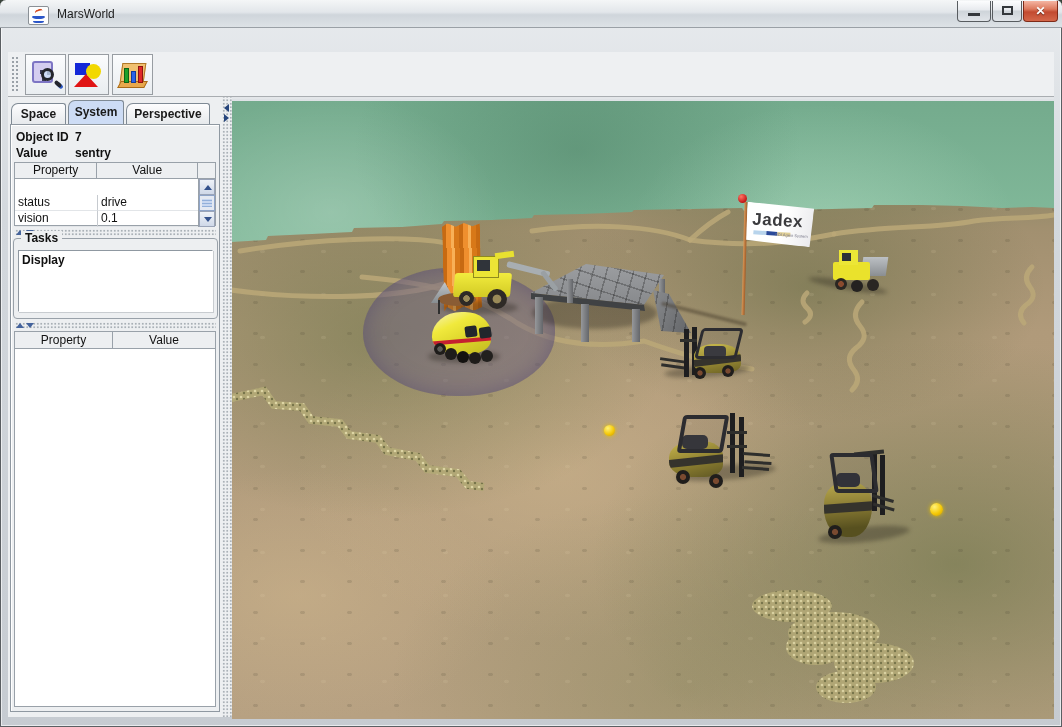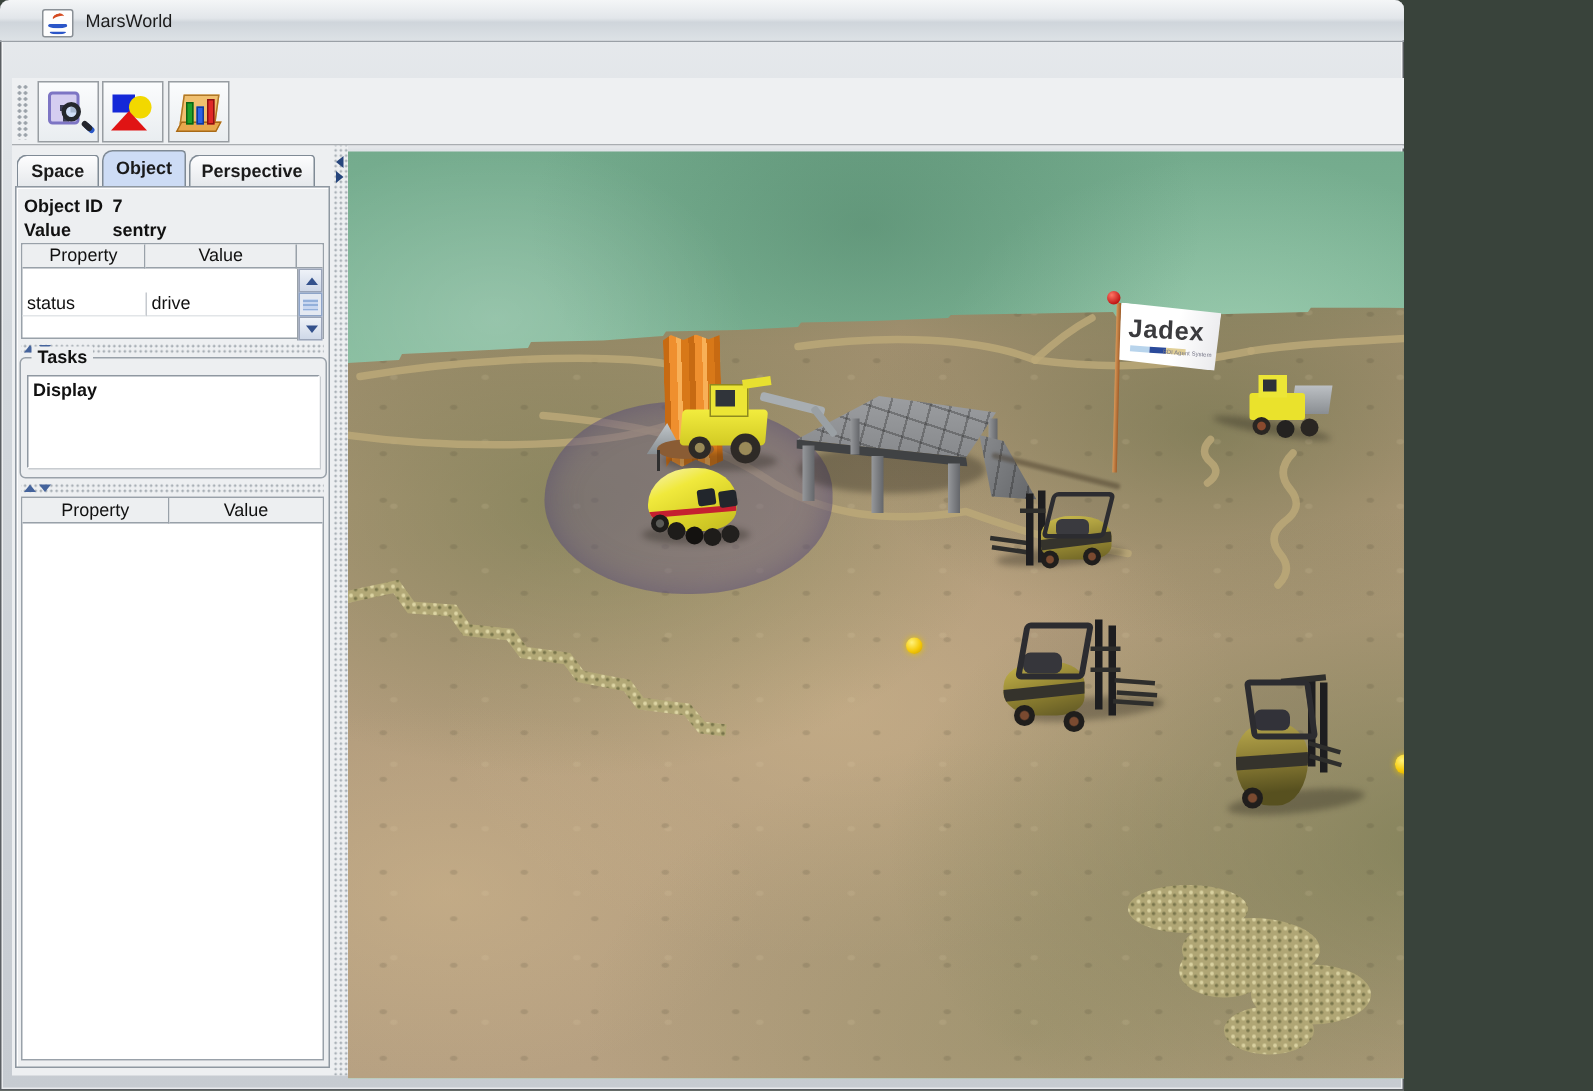--- a/index.html
+++ b/index.html
@@ -1,17 +1,17 @@
 <!DOCTYPE html>
 <html><head>
 <meta charset="utf-8">
 <style>
   html,body{margin:0;padding:0;background:#39433b;}
   *{box-sizing:border-box;font-family:"Liberation Sans",sans-serif;}
-  #window{position:relative;width:936px;height:727px;overflow:hidden;
+  #window{position:relative;width:1062px;height:727px;overflow:hidden;
     background:linear-gradient(180deg,#e8ebee 0%,#d3d8dd 30%,#c6cbd1 100%);
     border-radius:6px 6px 0 0;box-shadow:inset 0 0 0 1px #5a5e62, inset 0 0 0 2px rgba(255,255,255,.6);}
   .abs{position:absolute;}
   
   #titlebar{left:0;top:0;width:1062px;height:28px;
     background:linear-gradient(180deg,#f4f6f7 0%,#e2e6ea 45%,#cfd5db 55%,#dde2e6 100%);
     border-radius:6px 6px 0 0;border-bottom:1px solid #9aa0a6;}
   #app-icon{left:28px;top:6px;width:21px;height:19px;background:#fdfdfd;border:1px solid #8a9096;border-radius:2px;}
   #app-icon .steam{position:absolute;left:6px;top:2px;width:8px;height:6px;border-top:2px solid #d44a20;border-radius:50%;transform:rotate(-18deg);}
   #app-icon .cup{position:absolute;left:3px;top:8px;width:13px;height:4px;border-bottom:3px solid #2a55c8;border-radius:50%;}
@@ -219,38 +219,42 @@
         <div class="cht-base"></div>
         <div class="cht-b1"></div>
         <div class="cht-b2"></div>
         <div class="cht-b3"></div>
       </div>
     </div>
   </div>
 
   <div id="sidebar" class="abs">
     <div id="tab-space" class="tab">Space</div>
-    <div id="tab-object" class="tab">Object</div>
+    <div id="tab-object" class="tab">System</div>
     <div id="tab-perspective" class="tab">Perspective</div>
 
     <div id="panel-box" class="abs">
       <div class="info-label" style="left:5px;top:5px;text-align:right;">Object ID</div>
       <div class="info-label" style="left:64px;top:5px;">7</div>
       <div class="info-label" style="left:5px;top:21px;">Value</div>
       <div class="info-label" style="left:64px;top:21px;">sentry</div>
 
       <div id="tbl1" class="abs">
         <div class="thead">
           <div class="th" style="width:83px;">Property</div>
           <div class="th" style="width:102px;">Value</div>
           <div class="th" style="width:17px;border-right:none;"></div>
         </div>
         <div class="trow" style="top:32px;">
           <div class="td" style="width:83px;">status</div>
           <div class="td" style="width:102px;">drive</div>
+        </div>
+        <div class="trow" style="top:48px;">
+          <div class="td" style="width:83px;">vision</div>
+          <div class="td" style="width:102px;">0.1</div>
         </div>
         <div id="sb1">
           <div class="sb-btn" style="top:0;">
               <i class="arr-up"></i>
             </div>
           <div id="sb1-thumb"></div>
           <div class="sb-btn" style="top:32px;">
               <i class="arr-dn"></i>
             </div>
         </div>

